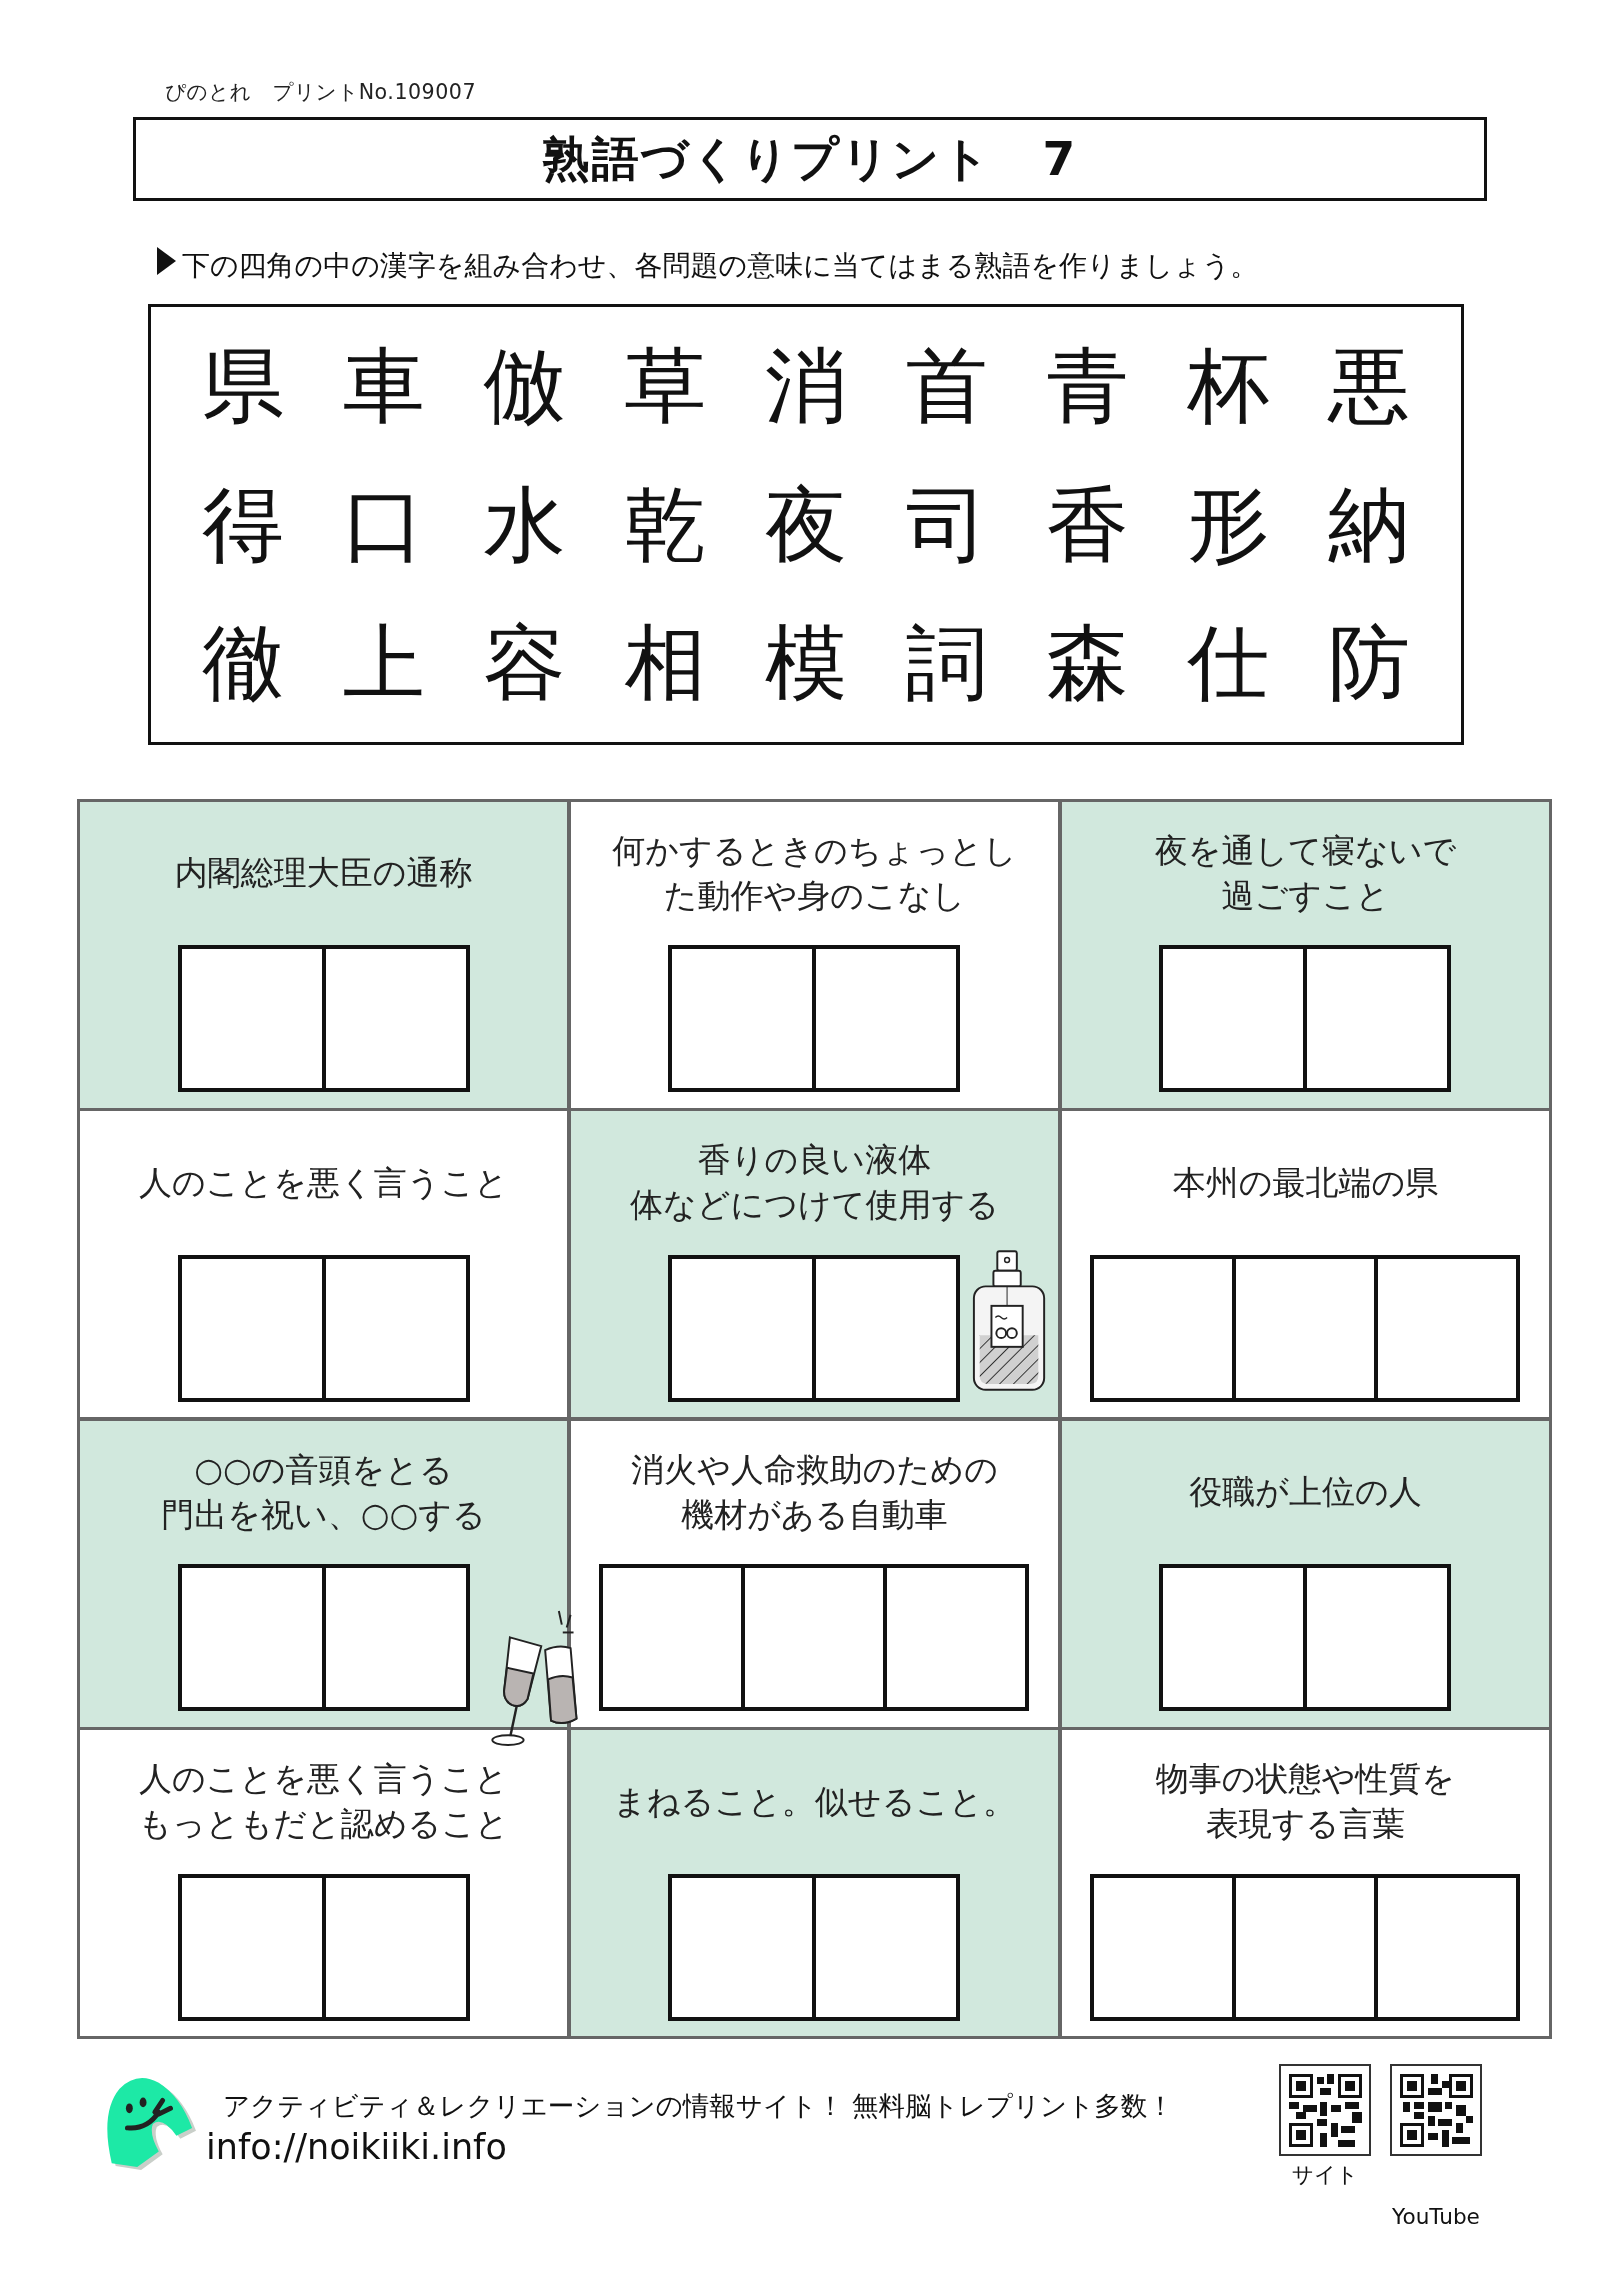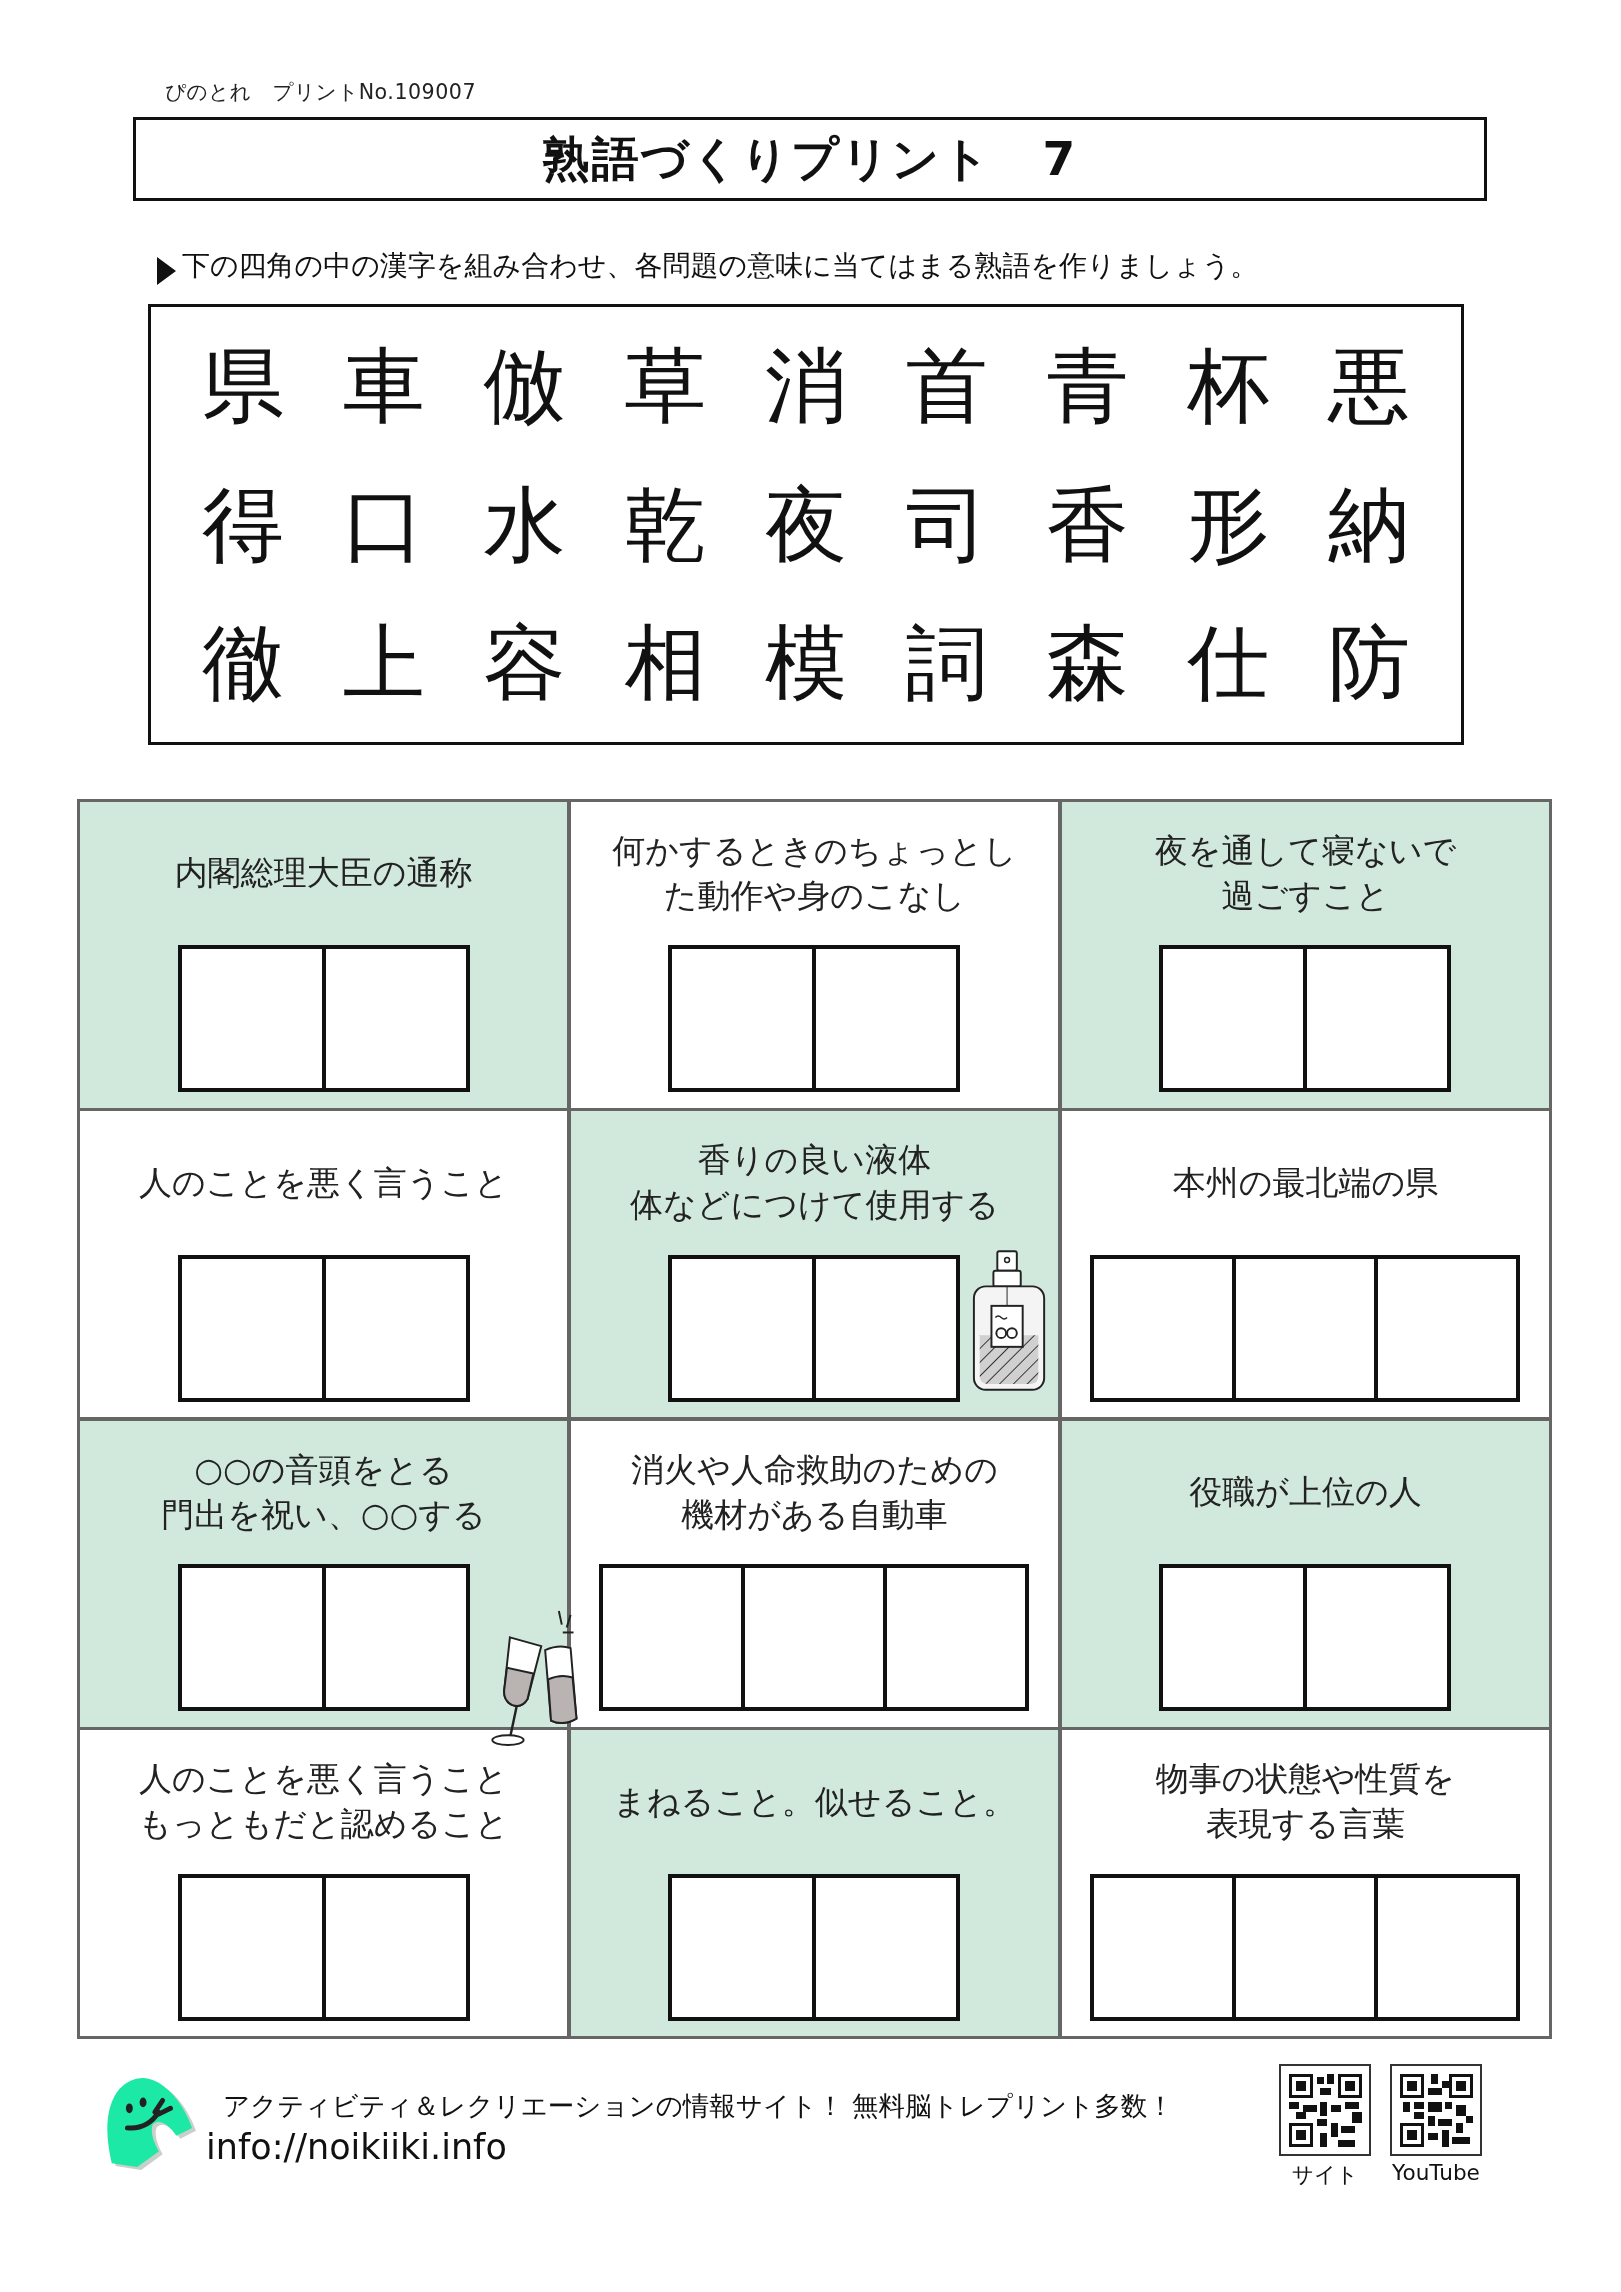--- a/index.html
+++ b/index.html
@@ -14,21 +14,21 @@
   .title-box {
     position: absolute; left: 133px; top: 117px; width: 1348px; height: 78px;
     border: 3.9px solid #111; display: flex; align-items: center; justify-content: center;
   }
   .title-text {
     font-size: 47px; font-weight: bold; letter-spacing: 2px;
   }
   .title-text .num { margin-left: 51px; }
   .instruction {
     position: absolute; left: 157px; top: 247px; font-size: 28px; color: #111;
-    display: flex; align-items: flex-end;
+    display: flex; align-items: flex-start;
   }
   .tri {
     width: 0; height: 0; border-top: 14.7px solid transparent; border-bottom: 14.7px solid transparent;
     border-left: 19.6px solid #111; margin-right: 5.9px;
   }
   .kanji-box {
     position: absolute; left: 148px; top: 304px; width: 1316px; height: 441px;
     border: 3.9px solid #111;
     display: grid; grid-template-columns: repeat(9, 1fr); grid-template-rows: repeat(3, 1fr);
     padding: 9.8px 21.6px; box-sizing: border-box;
@@ -283,21 +283,21 @@
       <rect x="8" y="13" width="3" height="2" fill="#111"></rect>
         <rect x="12" y="14" width="2" height="4" fill="#111"></rect>
         <rect x="15" y="15" width="4" height="2" fill="#111"></rect>
       <rect x="9" y="17" width="2" height="4" fill="#111"></rect>
         <rect x="14" y="19" width="5" height="2" fill="#111"></rect>
         <rect x="2" y="11" width="3" height="2" fill="#111"></rect>
     </svg>
   </div>
   <div class="qr-label">サイト</div>
 </div>
-<div class="qr-wrap" style="left:1390px;">
+<div class="qr-wrap" style="left:1390px;gap:44px;">
   <div class="qr">
     <svg width="73" height="73" viewBox="0 0 21 21" shape-rendering="crispEdges">
       <rect x="0" y="0" width="7" height="7" fill="#111"></rect>
         <rect x="1" y="1" width="5" height="5" fill="#fff"></rect>
         <rect x="2" y="2" width="3" height="3" fill="#111"></rect>
       <rect x="14" y="0" width="7" height="7" fill="#111"></rect>
         <rect x="15" y="1" width="5" height="5" fill="#fff"></rect>
         <rect x="16" y="2" width="3" height="3" fill="#111"></rect>
       <rect x="0" y="14" width="7" height="7" fill="#111"></rect>
         <rect x="1" y="15" width="5" height="5" fill="#fff"></rect>

